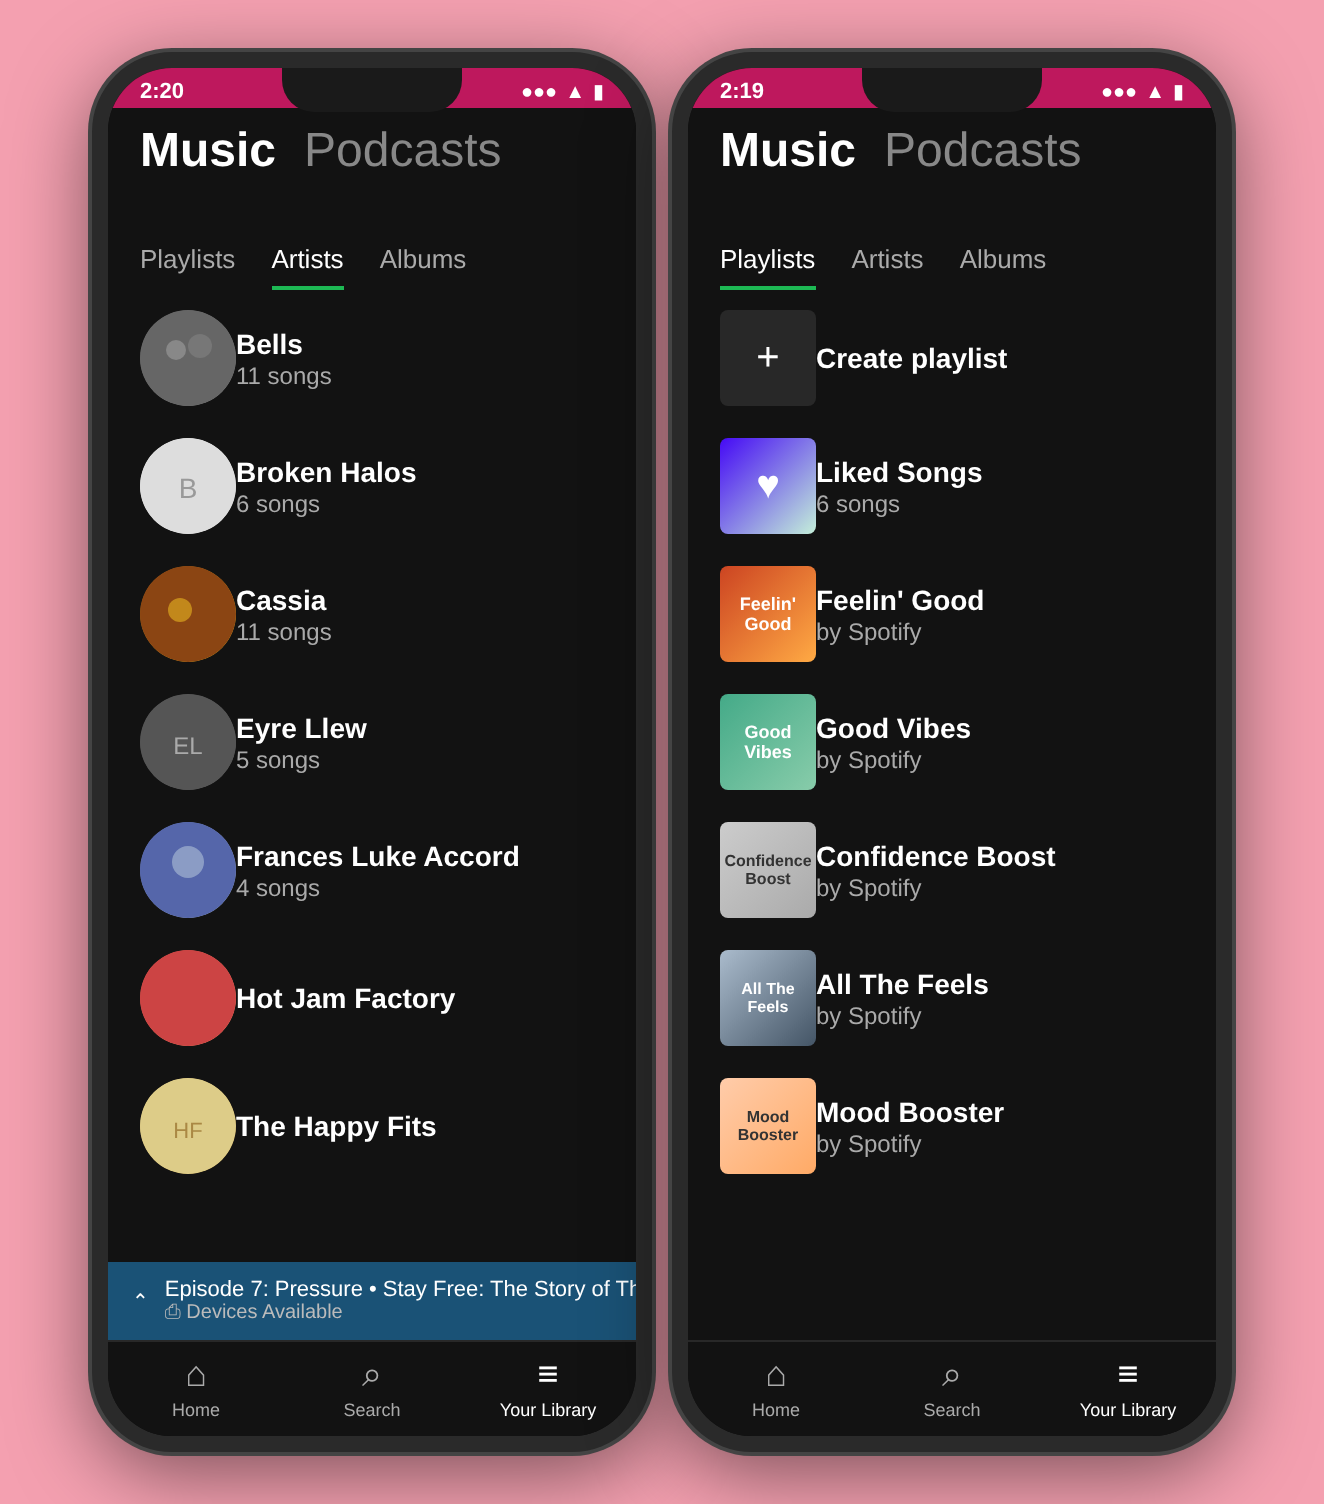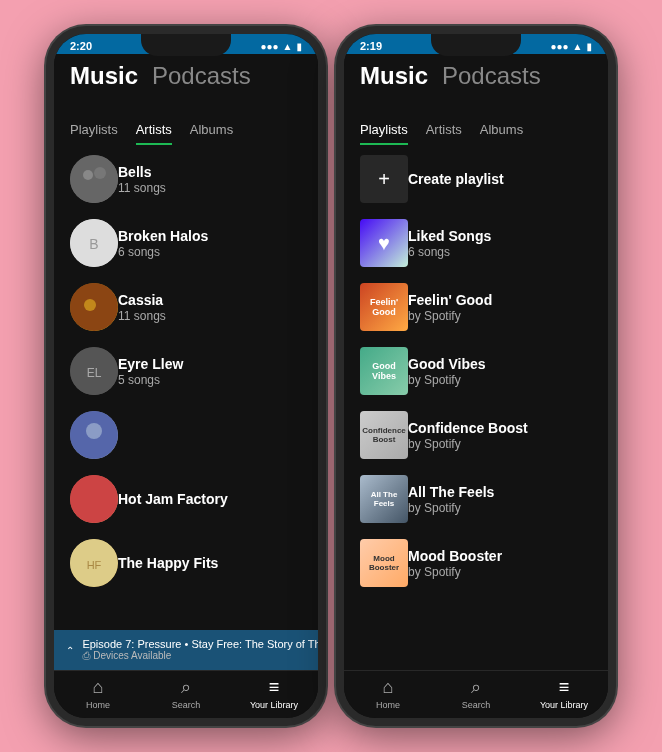--- a/index.html
+++ b/index.html
@@ -31,21 +31,21 @@
     .phone-inner {
       flex: 1;
       display: flex;
       flex-direction: column;
       overflow: hidden;
       background: #121212;
     }
 
     
     .notch-area {
-      background: #0369a1;
+      background: #be185d;
       display: flex;
       align-items: center;
       justify-content: space-between;
       padding: 6px 16px 2px;
       position: relative;
       gap: 41px;
     }
     .notch {
       position: absolute;
       top: 0;
@@ -323,20 +323,24 @@
         </div>
       </div>
 
       <div class="list-item">
         <div class="artist-thumb thumb-frances">
           <svg viewBox="0 0 48 48">
               <circle cx="24" cy="24" r="24" fill="#5566aa"></circle>
               <circle cx="24" cy="20" r="8" fill="#99aacc" opacity="0.8"></circle>
             </svg>
         </div>
+        <div class="item-info">
+          <div class="item-title">Frances Luke Accord</div>
+          <div class="item-sub">4 songs</div>
+        </div>
       </div>
 
       <div class="list-item">
         <div class="artist-thumb thumb-hot">
           <svg viewBox="0 0 48 48">
               <circle cx="24" cy="24" r="24" fill="#cc4444"></circle>
             </svg>
         </div>
         <div class="item-info">
           <div class="item-title">Hot Jam Factory</div>

